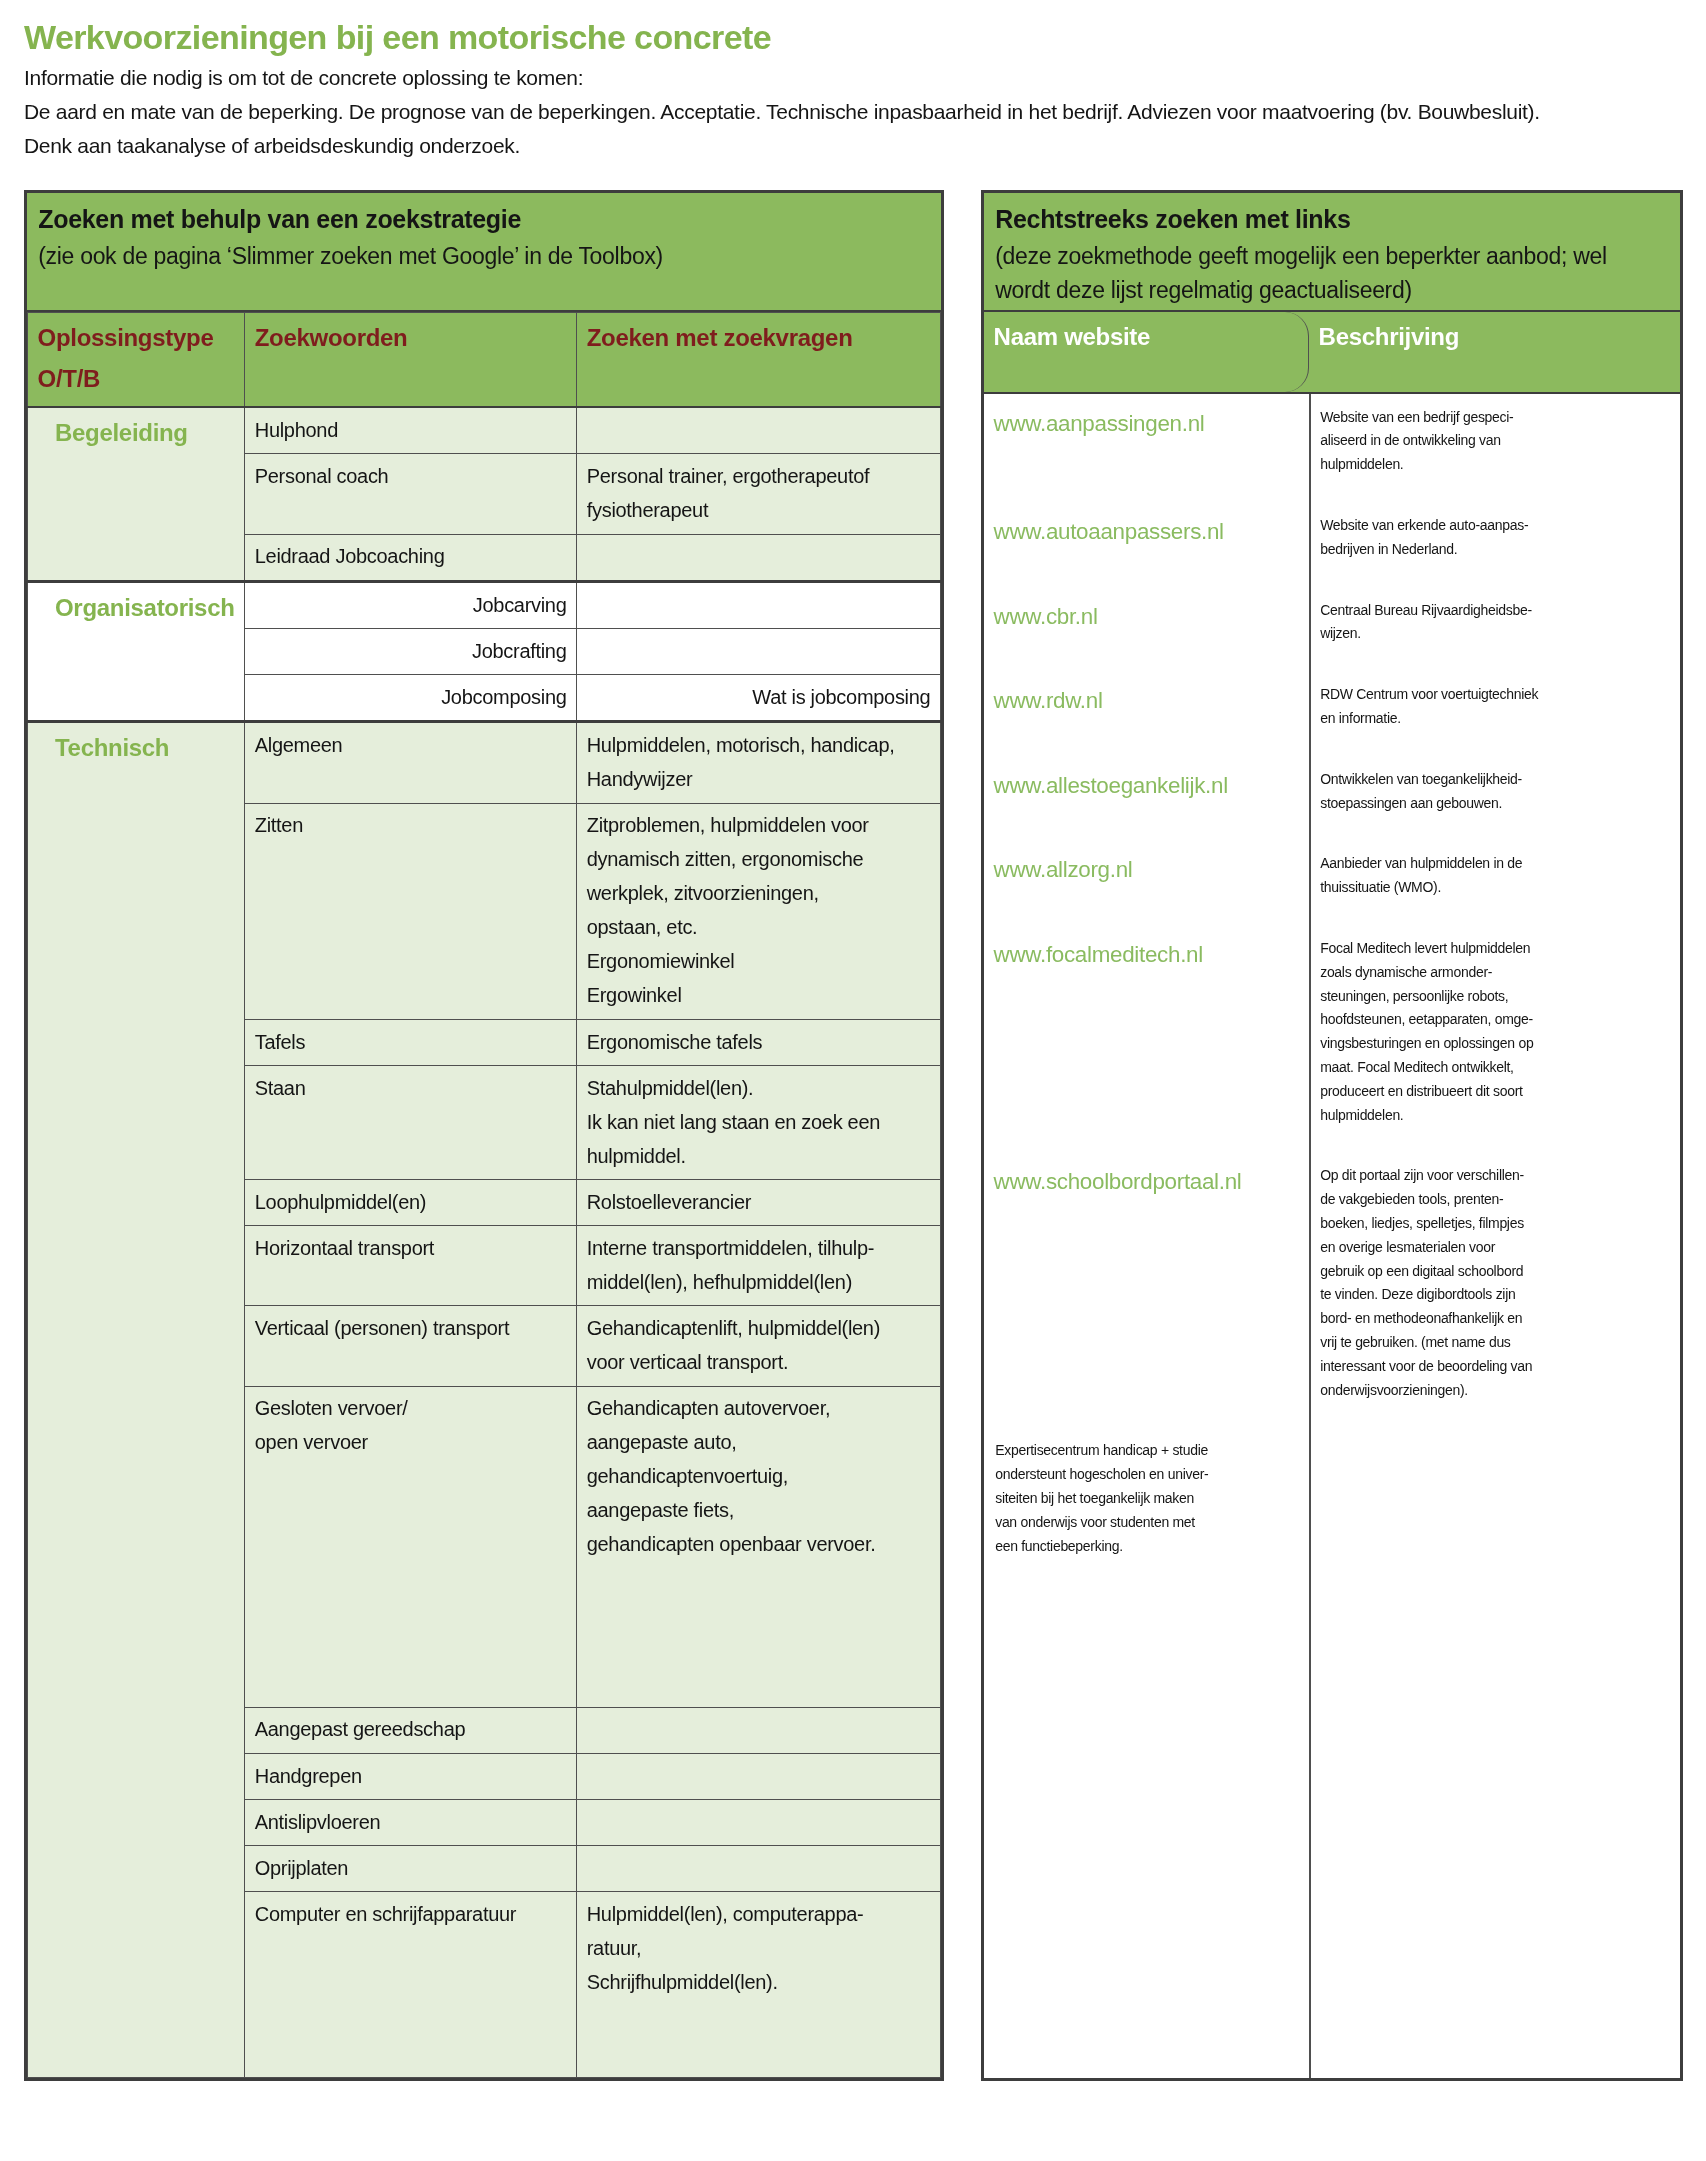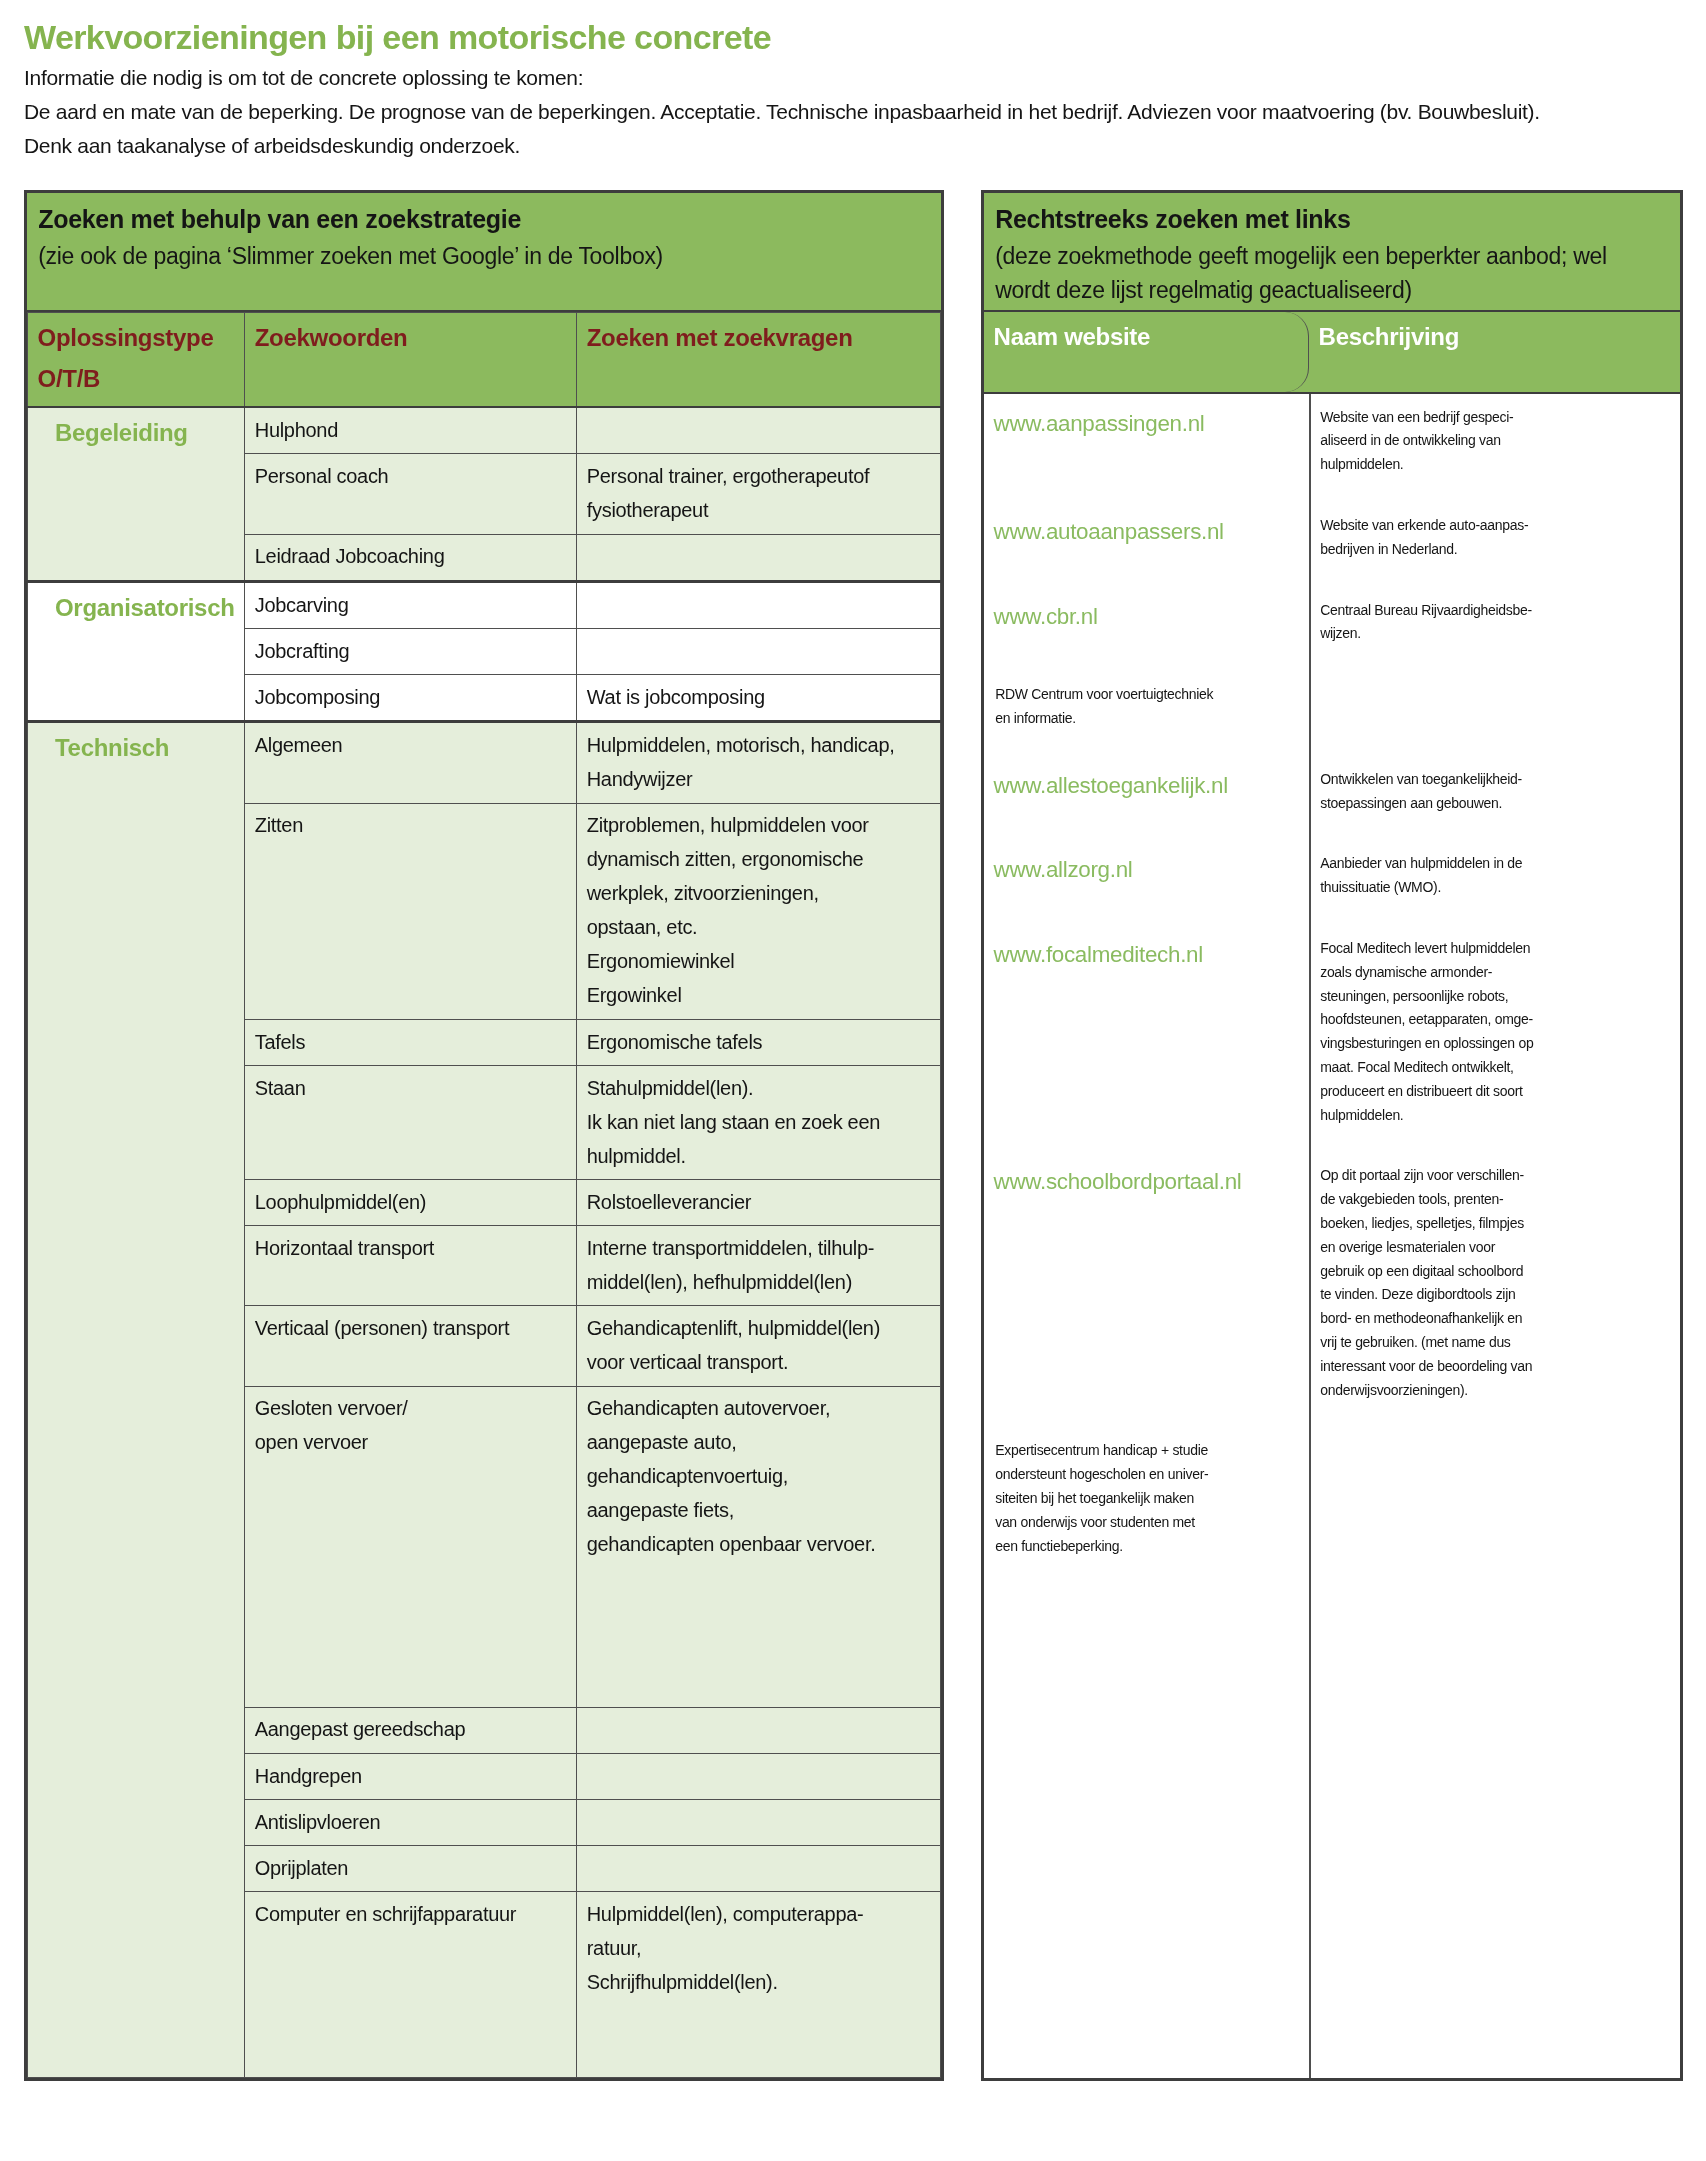--- a/index.html
+++ b/index.html
@@ -77,21 +77,21 @@
     height:83px;
     border-bottom:2.4px solid var(--border_dark);
   }
   table.grid td.col-type{
     font-weight:bold;
     color:var(--title_green);
     font-size:24px;
     padding-left:27px;
   }
   tr.bg-light td{background:var(--light_green);}
-  tr.bg-white td{background:#ffffff;}
+  tr.bg-white td{background:#ffffff;text-align:right;}
   tr.section-start td{border-top:3.2px solid var(--border_dark);}
   
   td.min-tall{height:321px;}
   td.min-mid{height:186px;}
   
   .cols-header{
     display:grid;
     grid-template-columns:325px 1fr;
     background:var(--header_green);
     border-bottom:2.4px solid var(--border_dark);
@@ -289,20 +289,21 @@
             <div class="entry-name">www.autoaanpassers.nl</div>
             <div class="entry-desc">Website van erkende auto-aanpas-
 bedrijven in Nederland.</div>
           </div>
           <div class="entry">
             <div class="entry-name">www.cbr.nl</div>
             <div class="entry-desc">Centraal Bureau Rijvaardigheidsbe-
 wijzen.</div>
           </div>
           <div class="entry">
+            <div class="entry-name">www.rdw.nl</div>
             <div class="entry-desc">RDW Centrum voor voertuigtechniek
 en informatie.</div>
           </div>
           <div class="entry">
             <div class="entry-name">www.allestoegankelijk.nl</div>
             <div class="entry-desc">Ontwikkelen van toegankelijkheid-
 stoepassingen aan gebouwen.</div>
           </div>
           <div class="entry">
             <div class="entry-name">www.allzorg.nl</div>

